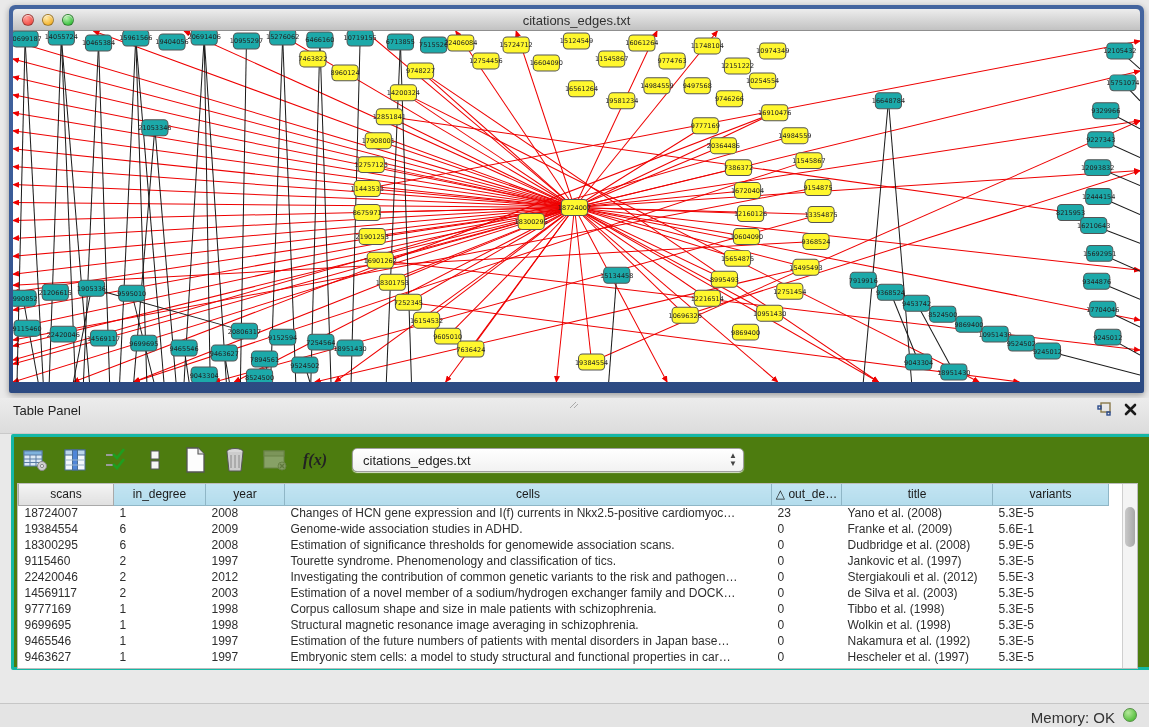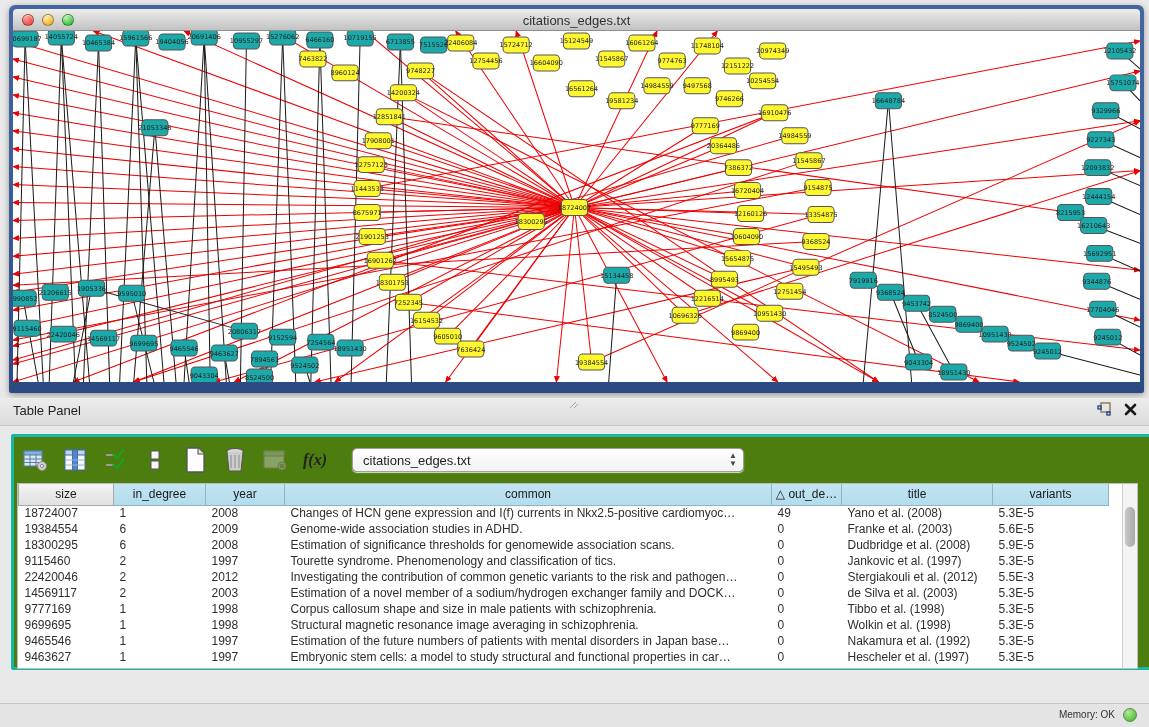--- a/index.html
+++ b/index.html
@@ -18,21 +18,21 @@
   .light { width:12px; height:12px; border-radius:50%; border:1px solid rgba(0,0,0,.35);
     box-shadow:inset 0 1px 1px rgba(255,255,255,.7); }
   .light.red { background:radial-gradient(circle at 35% 30%,#ff9d96,#f4524a 70%); }
   .light.yellow { background:radial-gradient(circle at 35% 30%,#ffe9a8,#f5b630 70%); }
   .light.green { background:radial-gradient(circle at 35% 30%,#b9f0b0,#3fc444 70%); }
   .net-canvas { position:absolute; left:4px; top:26px; right:4px; bottom:11px; background:#ffffff; overflow:hidden; }
   .net-canvas svg { width:100%; height:100%; display:block; }
 
   
   .table-panel { position:absolute; left:0; top:398px; width:1149px; height:305px; background:#e9e9e9; }
-  .panel-header { position:absolute; left:0; top:0; width:100%; height:28px;
+  .panel-header { position:absolute; left:0; top:0; width:100%; height:36px;
     background:linear-gradient(180deg,#ececec,#dcdcdc); border-bottom:1px solid #c9c9c9; }
   .panel-title { position:absolute; left:13px; top:5px; font-size:13px; color:#222; }
   .panel-hdr-icons { position:absolute; right:12px; top:4px; display:flex; gap:12px; align-items:center; }
   .grip { position:absolute; left:568px; top:3px; width:12px; height:8px; opacity:.55; }
 
   .panel-box { position:absolute; left:11px; top:36px; width:1146px; height:236px;
     background:#4d7c0f; border:3px solid #14b8a6; border-radius:2px; }
   .toolbar { position:absolute; left:8px; top:6px; height:34px; display:flex; align-items:center; gap:14px; }
   .tb-icon { width:26px; height:26px; display:flex; align-items:center; justify-content:center; }
   .fx { font-family:"Liberation Serif",serif; font-style:italic; font-weight:bold; font-size:16px; color:#222; }
@@ -53,21 +53,21 @@
 
   .tabs { position:absolute; left:0; right:0; top:278px; display:flex; justify-content:center; }
   .seg { display:flex; border:1px solid #9a9a9a; border-radius:5px; overflow:hidden; background:#f7f7f7;
     box-shadow:0 1px 1px rgba(255,255,255,.9); }
   .seg .tab { padding:3px 14px; font-size:13px; color:#111; border-right:1px solid #b5b5b5; cursor:default; }
   .seg .tab:last-child { border-right:none; }
   .seg .tab.active { background:linear-gradient(180deg,#8a8a8a,#6f6f6f); color:#efefef; }
 
   
   .status-bar { position:absolute; left:0; top:703px; width:1149px; height:24px; background:#e4e4e4; border-top:1px solid #c6c6c6; }
-  .memory { position:absolute; right:34px; top:5px; font-size:10px; color:#333; }
+  .memory { position:absolute; right:34px; top:5px; font-size:15px; color:#333; }
   .mem-dot { position:absolute; right:12px; top:4px; width:14px; height:14px; border-radius:50%;
     border:1px solid #568f47; background:radial-gradient(circle at 35% 30%,#b4e89a,#57c03e 75%); }
 </style>
 </head>
 <body>
 
 <div class="network-area">
   <div class="net-window">
     <div class="titlebar">
       <div class="lights">
@@ -765,47 +765,47 @@
             <col style="width: 95px;">
             <col style="width: 92px;">
             <col style="width: 79px;">
             <col style="width: 487px;">
             <col style="width: 70px;">
             <col style="width: 151px;">
             <col style="width: 116px;">
           </colgroup>
         <thead>
             <tr>
-              <th class="plain">size</th>
+              <th class="plain">scans</th>
               <th>in_degree</th>
               <th>year</th>
-              <th>common</th>
+              <th>cells</th>
               <th><span>△ </span>out_de…</th>
               <th>title</th>
               <th>variants</th>
             </tr>
           </thead>
         <tbody>
             <tr>
               <td>18724007</td>
               <td>1</td>
               <td>2008</td>
               <td>Changes of HCN gene expression and I(f) currents in Nkx2.5-positive cardiomyoc…</td>
-              <td>49</td>
+              <td>23</td>
               <td>Yano et al. (2008)</td>
               <td>5.3E-5</td>
             </tr>
             <tr>
               <td>19384554</td>
               <td>6</td>
               <td>2009</td>
               <td>Genome-wide association studies in ADHD.</td>
               <td>0</td>
-              <td>Franke et al. (2003)</td>
-              <td>5.6E-5</td>
+              <td>Franke et al. (2009)</td>
+              <td>5.6E-1</td>
             </tr>
             <tr>
               <td>18300295</td>
               <td>6</td>
               <td>2008</td>
               <td>Estimation of significance thresholds for genomewide association scans.</td>
               <td>0</td>
               <td>Dudbridge et al. (2008)</td>
               <td>5.9E-5</td>
             </tr>

